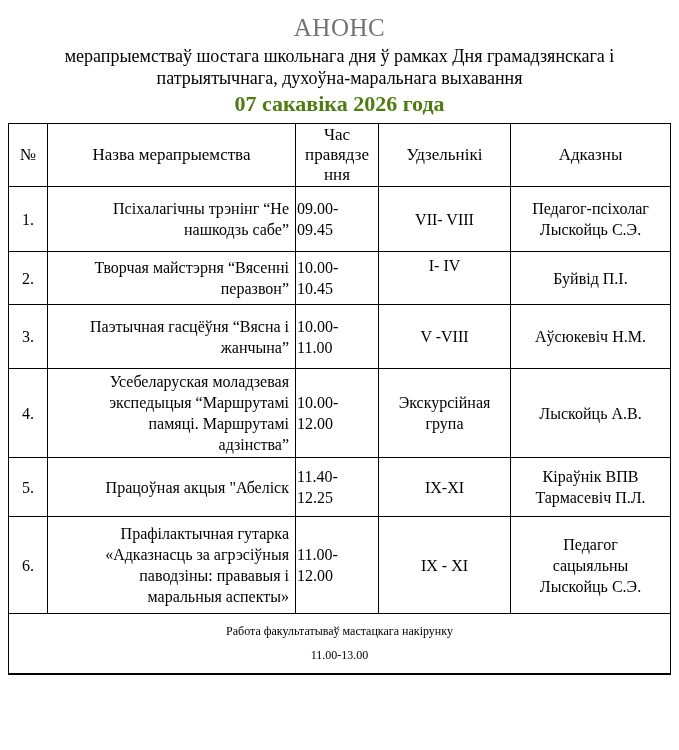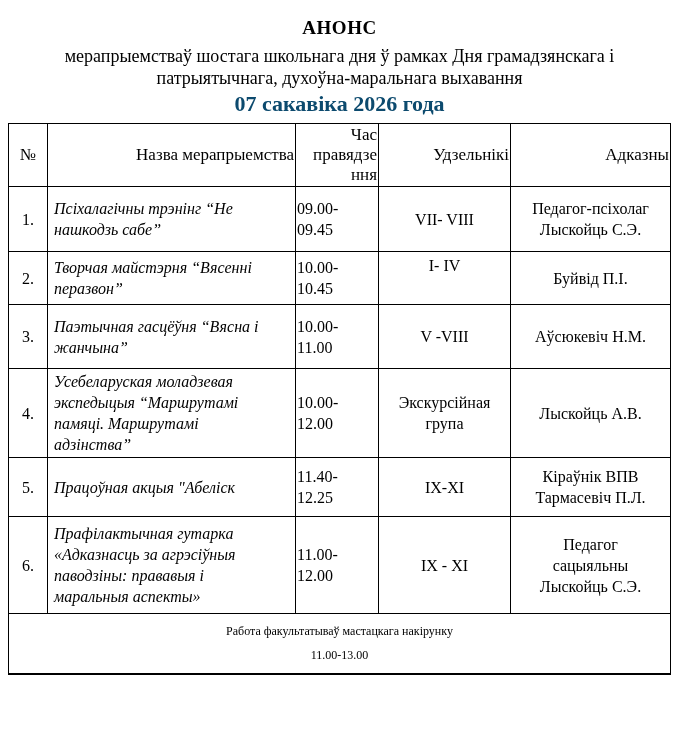--- a/index.html
+++ b/index.html
@@ -14,34 +14,34 @@
     width: 679px;
     height: 750px;
     background: #ffffff;
     overflow: hidden;
   }
   .doc-header {
     text-align: center;
     padding-top: 14px;
   }
   .doc-title {
-    color: #000000;
-    font-weight: bold;
-    font-size: 19px;
+    color: #737373;
+    font-weight: normal;
+    font-size: 25px;
     line-height: 28px;
     letter-spacing: 0.5px;
   }
   .doc-subtitle {
     font-size: 18px;
     line-height: 22px;
     white-space: pre-line;
     margin-top: 3px;
   }
   .doc-date {
-    color: #0c4a6e;
+    color: #4d7c0f;
     font-weight: bold;
     font-size: 22px;
     line-height: 26px;
     margin-top: 2px;
   }
   table.schedule {
     border-collapse: collapse;
     table-layout: fixed;
     margin: 6px 0 0 8px;
     width: 662px;
@@ -51,37 +51,36 @@
     border: 1px solid #000000;
     overflow: hidden;
   }
   table.schedule tr.footer-row td {
     border-bottom-width: 2px;
   }
   th {
     font-weight: normal;
     font-size: 17px;
     line-height: 20px;
-    text-align: right;
+    text-align: center;
     vertical-align: middle;
     white-space: pre-line;
   }
   td {
     font-size: 16px;
     line-height: 21px;
     vertical-align: middle;
   }
   .c-num {
     text-align: center;
   }
   .c-name {
-    text-align: left;
+    text-align: right;
     padding: 2px 6px;
     white-space: pre-line;
-    font-style: italic;
   }
   .c-time {
     text-align: left;
     white-space: pre-line;
   }
   .c-part {
     text-align: center;
     white-space: pre-line;
     margin-left: 32px;
   }

